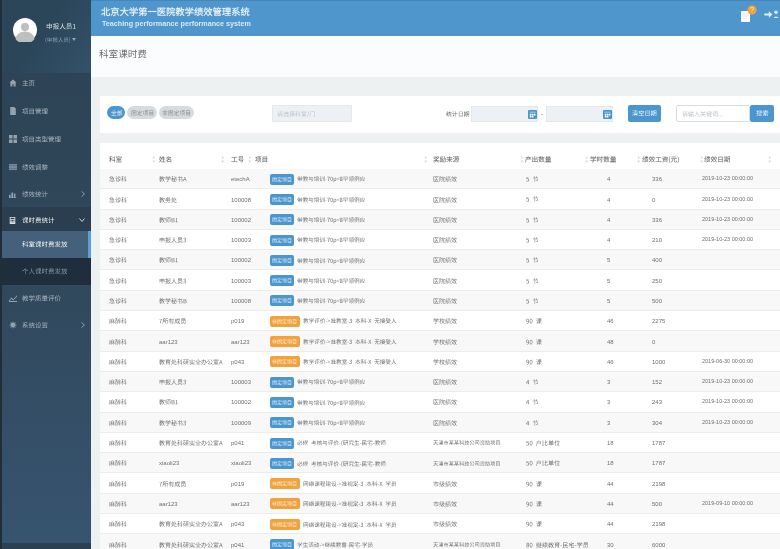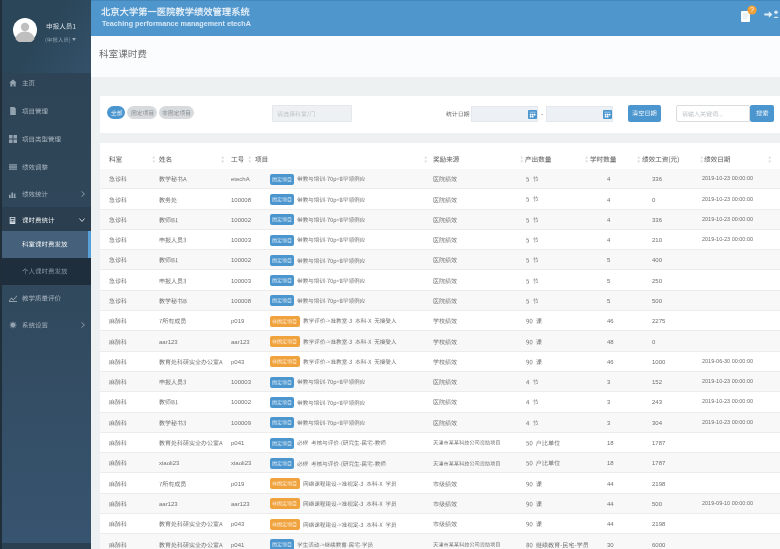--- a/index.html
+++ b/index.html
@@ -693,21 +693,21 @@
 <svg class="abs" style="left:81px;top:322.0px" width="4" height="6" viewBox="0 0 4 6">
     <path d="M0.5 0.5 3.5 3 0.5 5.5" stroke="#8b99a6" fill="none" stroke-width="1"></path>
   </svg>
 <div class="abs" style="left:0;top:543px;width:91px;height:6px;background:#2b4051"></div>
 <div class="abs" style="left:0;top:0;width:2px;height:549px;background:#202e3a"></div>
 <div class="abs" style="left:91px;top:0;width:689px;height:36px;background:#4f96cd"></div>
 <div class="abs" style="left:91px;top:0;width:689px;height:1px;background:#4488bb"></div>
 <svg style="position:absolute;left:101.0px;top:6.8px;overflow:visible" width="148.80" height="9.3" viewBox="0 0 16000 1000">
     <use href="#h_title" fill="#ffffff" stroke="#ffffff" stroke-width="24"></use>
   </svg>
-<div style="position:absolute;left:102.0px;top:23.5px;transform:translateY(-50%);font-size:7.2px;color:#d7e7f4;font-weight:bold;letter-spacing:0;white-space:nowrap;line-height:1">Teaching performance management etechA</div>
+<div style="position:absolute;left:102.0px;top:23.5px;transform:translateY(-50%);font-size:7.2px;color:#d7e7f4;font-weight:bold;letter-spacing:0;white-space:nowrap;line-height:1">Teaching performance performance system</div>
 <svg class="abs" style="left:740px;top:5px" width="20" height="18" viewBox="0 0 20 18">
 <rect x="1" y="6" width="9" height="11" rx="1" fill="#fff"></rect>
 <path d="M2.5 9h6M2.5 11h6M2.5 13h4" stroke="#cfe0ee" stroke-width="0.8"></path>
 <circle cx="12" cy="5" r="4.6" fill="#f2a138"></circle>
 <text x="12" y="7.2" font-size="6.5" fill="#fff" text-anchor="middle" font-family="Liberation Sans">?</text>
 </svg>
 <svg class="abs" style="left:764px;top:10px" width="15" height="9" viewBox="0 0 16 10">
 <path d="M0 4h5V1.5L9 5 5 8.5V6H0Z" fill="#e9f1f8" opacity="0.95"></path>
 <circle cx="13" cy="2.5" r="2" fill="#dce9f4"></circle>
 <path d="M10.2 9a3 2.6 0 0 1 5.6 0Z" fill="#dce9f4"></path>

